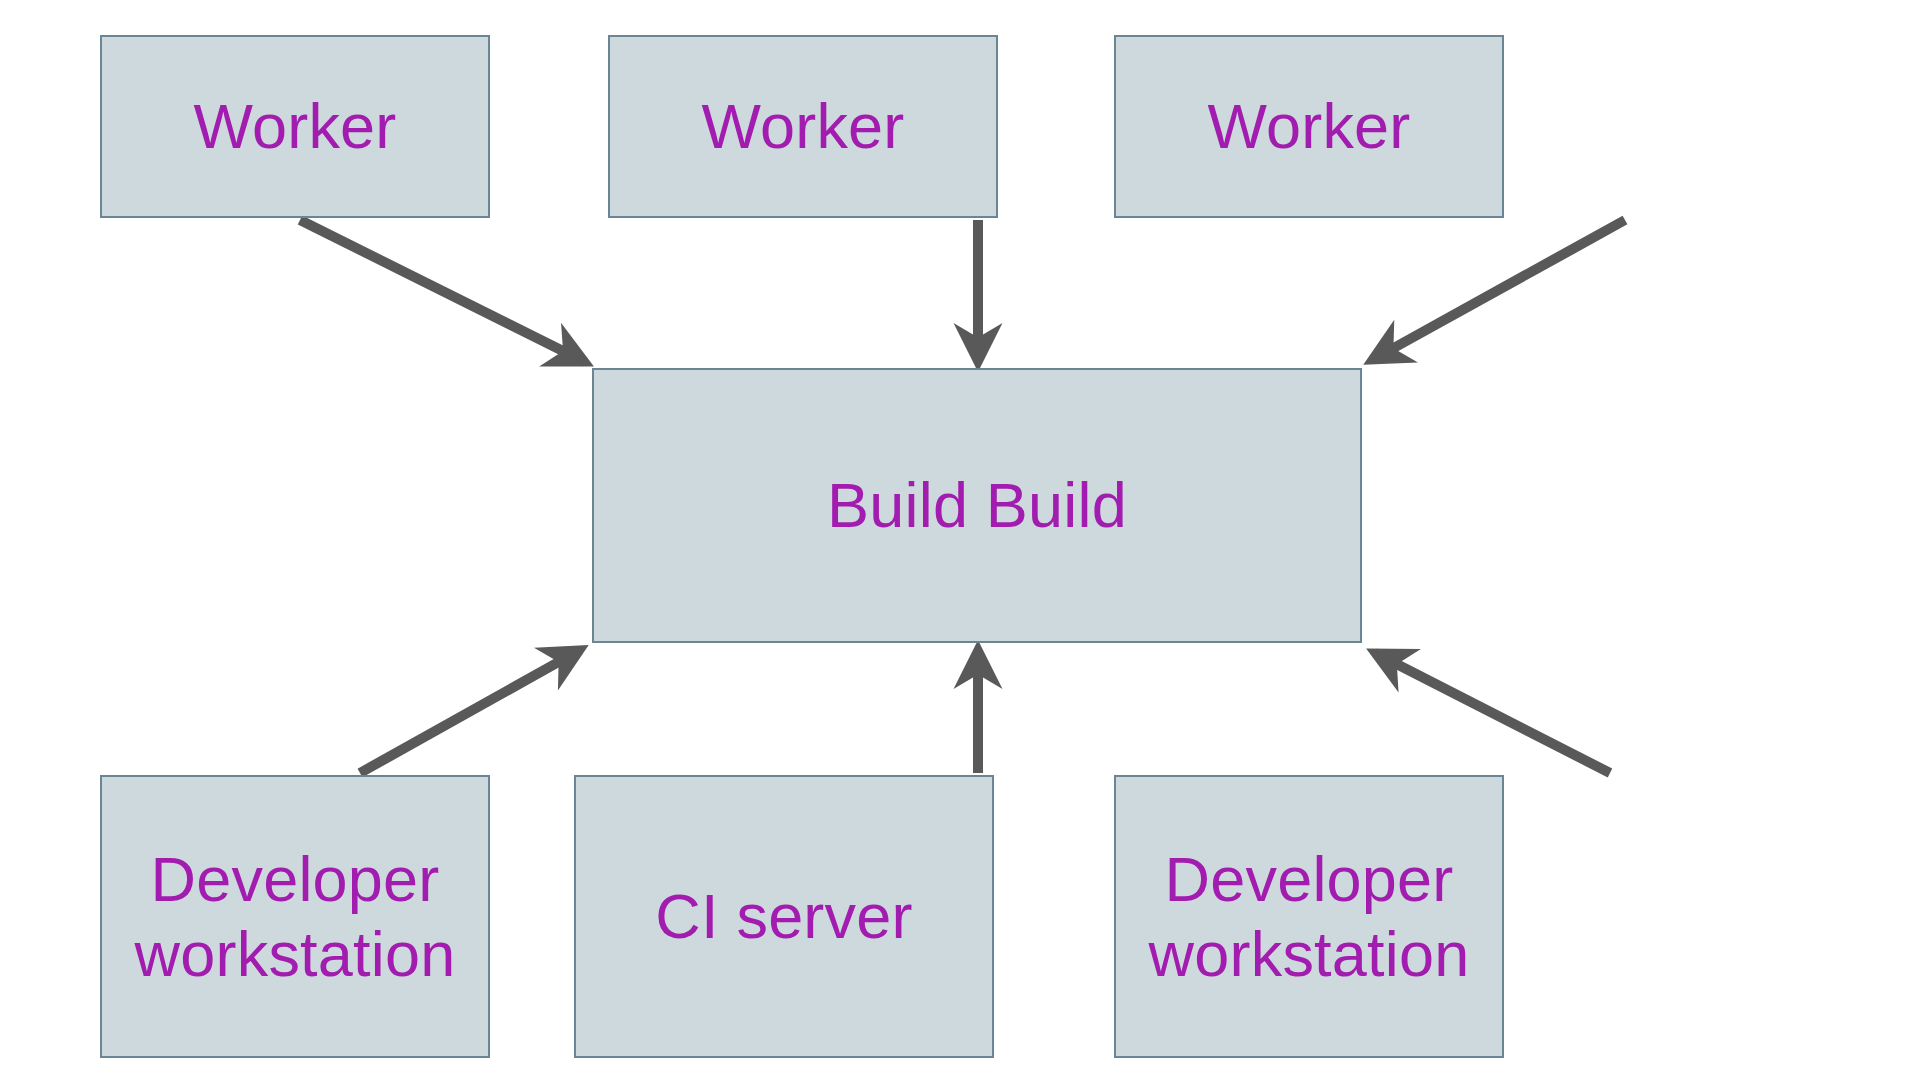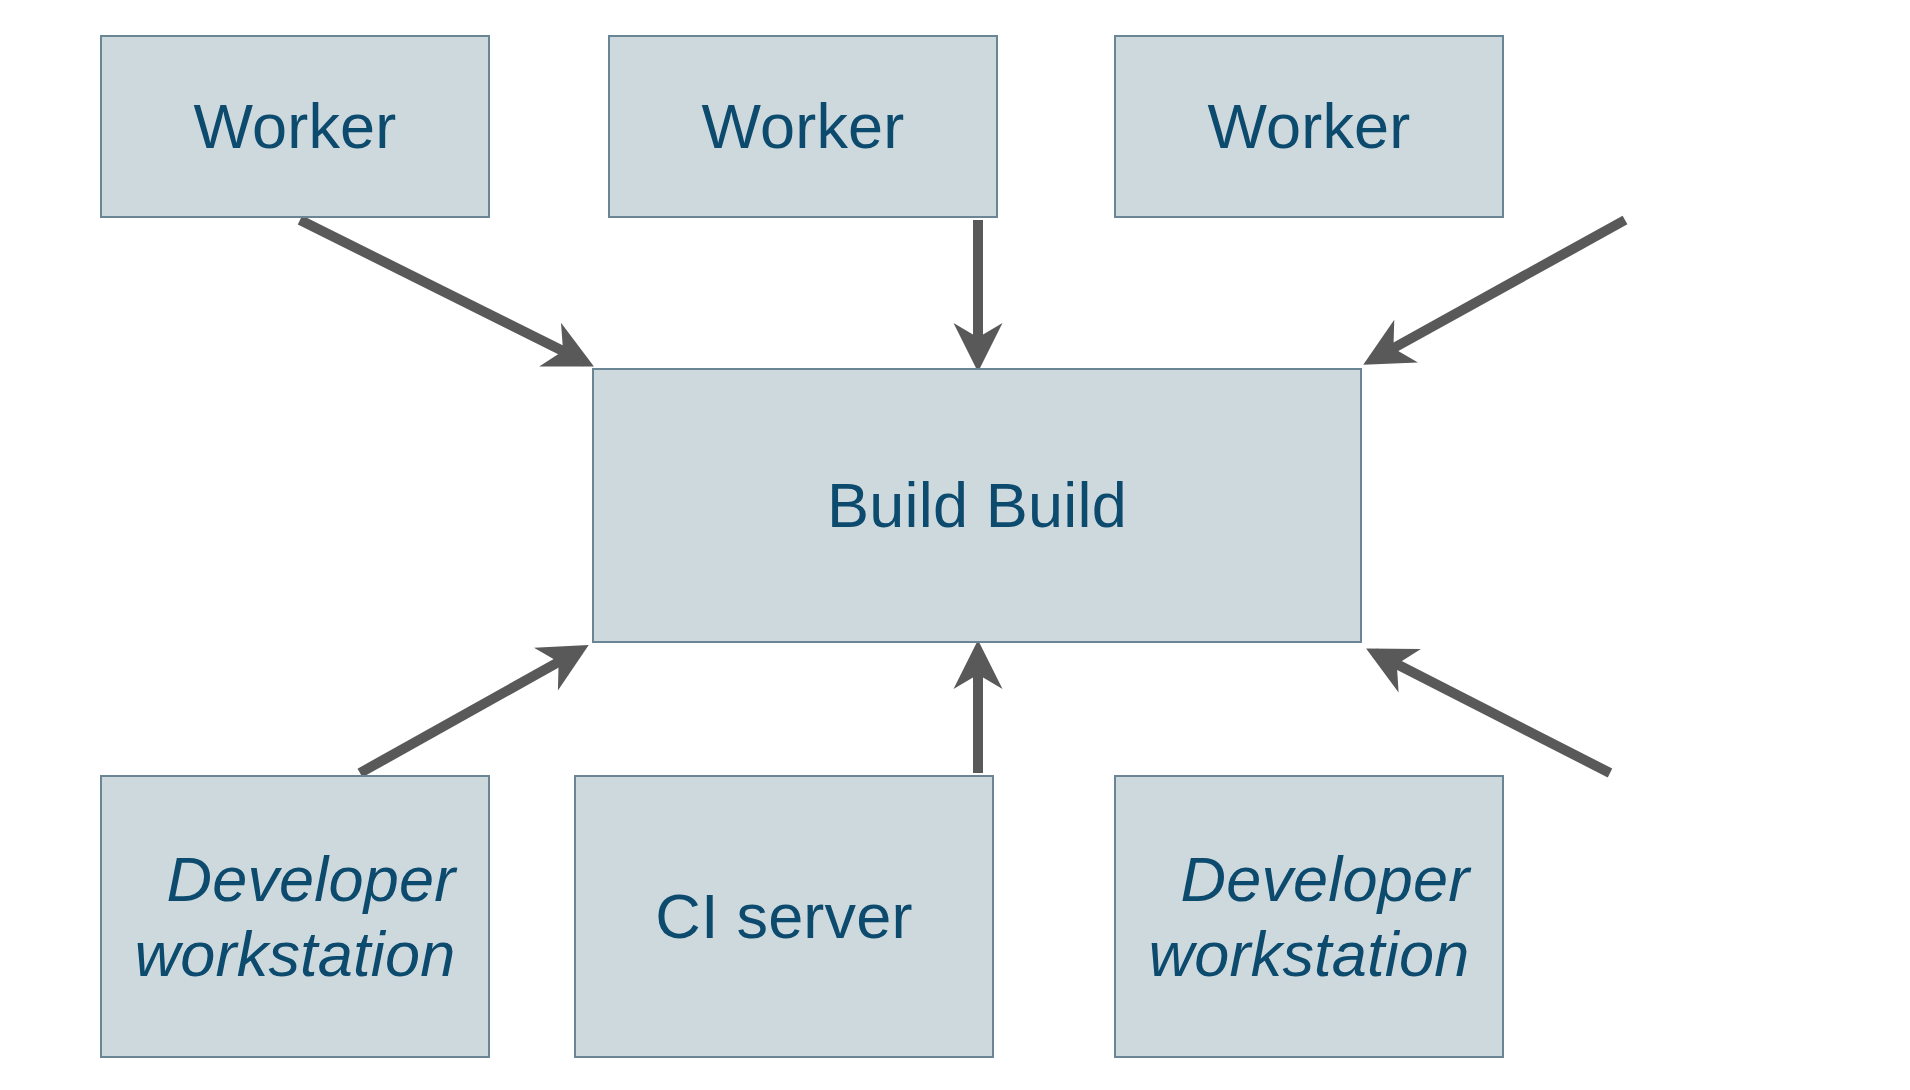--- a/index.html
+++ b/index.html
@@ -31,31 +31,31 @@
     position: absolute;
     box-sizing: border-box;
     background: #ced9dd;
     border: 2px solid #6a8594;
     display: flex;
     align-items: center;
     justify-content: center;
     z-index: 2;
   }
   .node-label {
-    color: #0c4a6e;
+    color: #a21caf;
     font-family: "Liberation Sans", sans-serif;
     font-weight: 400;
-    text-align: right;
+    text-align: center;
     line-height: 1.18;
     letter-spacing: 0.2px;
     white-space: pre-line;
   }
   .size-worker   { font-size: 63px; }
   .size-master   { font-size: 63px; }
-  .size-dev      { font-size: 63px; font-style: italic; }
+  .size-dev      { font-size: 63px; }
   .size-ci       { font-size: 63px; }
 
   
   .box-worker-left   { left: 100px;  top: 35px;  width: 390px; height: 183px; }
   .box-worker-mid    { left: 608px;  top: 35px;  width: 390px; height: 183px; }
   .box-worker-right  { left: 1114px; top: 35px;  width: 390px; height: 183px; }
   .box-build-master  { left: 592px;  top: 368px; width: 770px; height: 275px; }
   .box-dev-left      { left: 100px;  top: 775px; width: 390px; height: 283px; }
   .box-ci-server     { left: 574px;  top: 775px; width: 420px; height: 283px; }
   .box-dev-right     { left: 1114px; top: 775px; width: 390px; height: 283px; }

